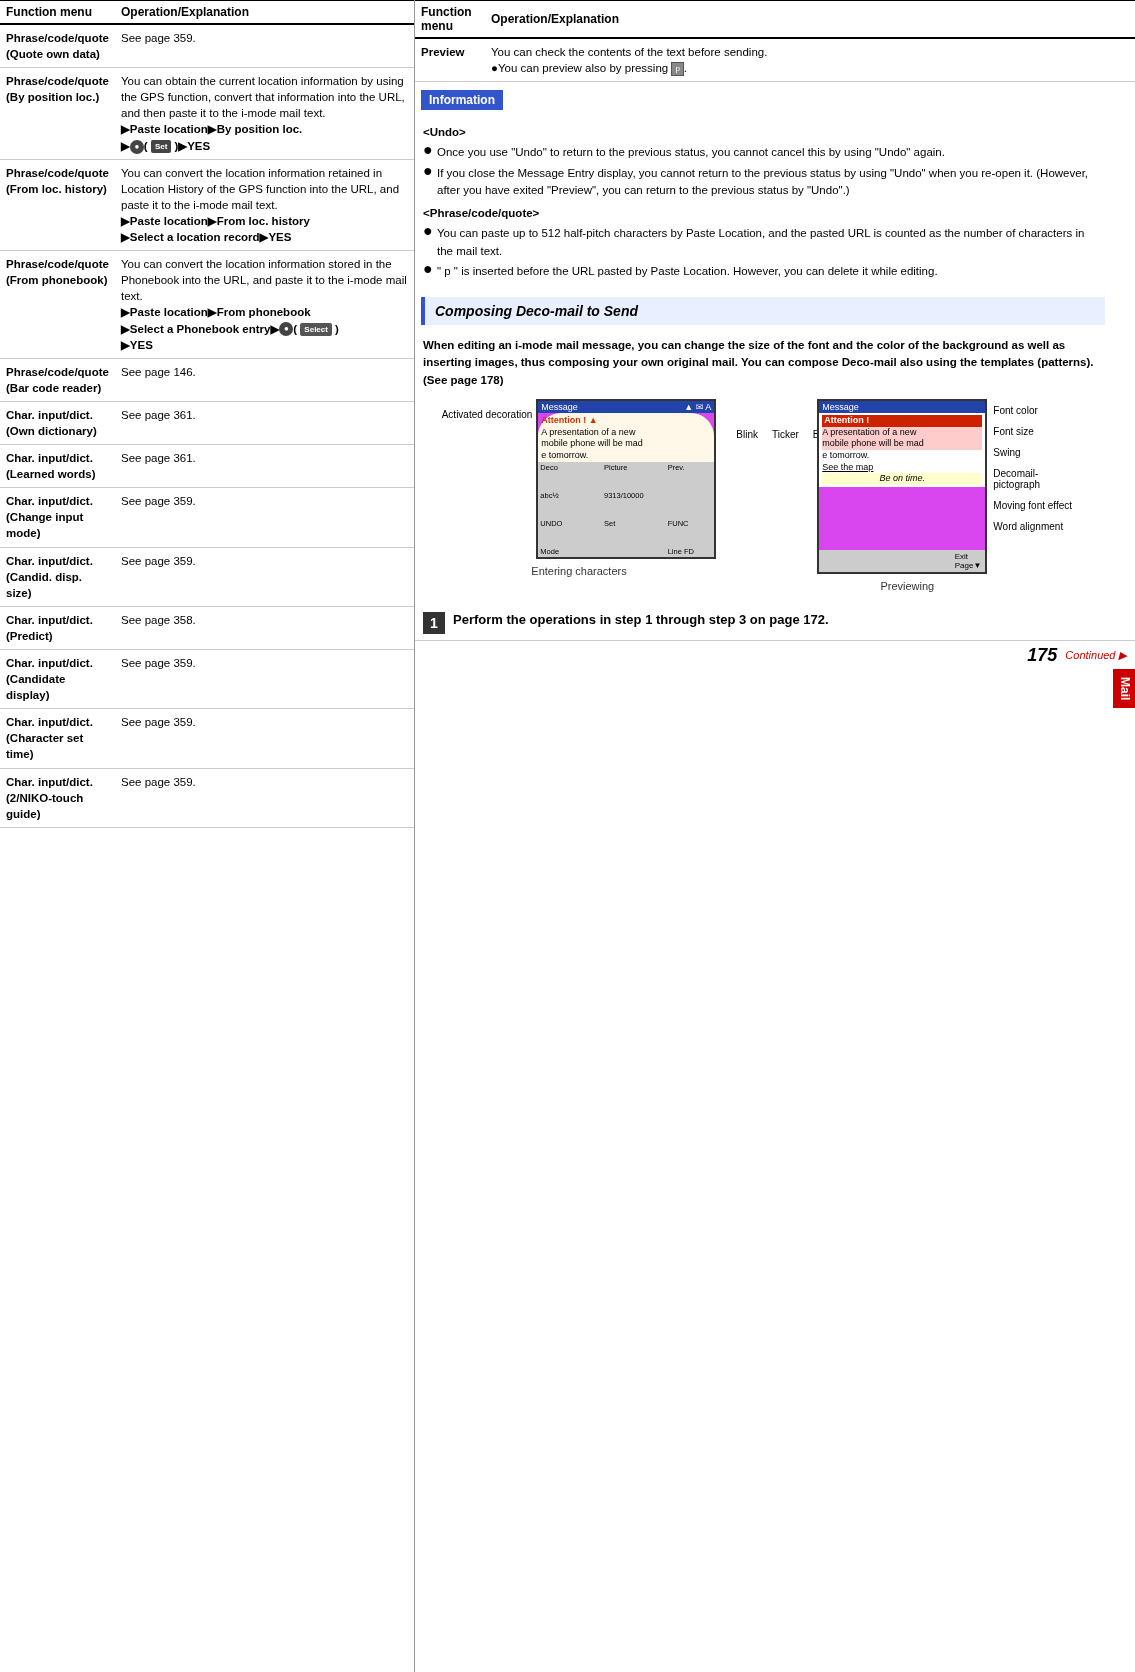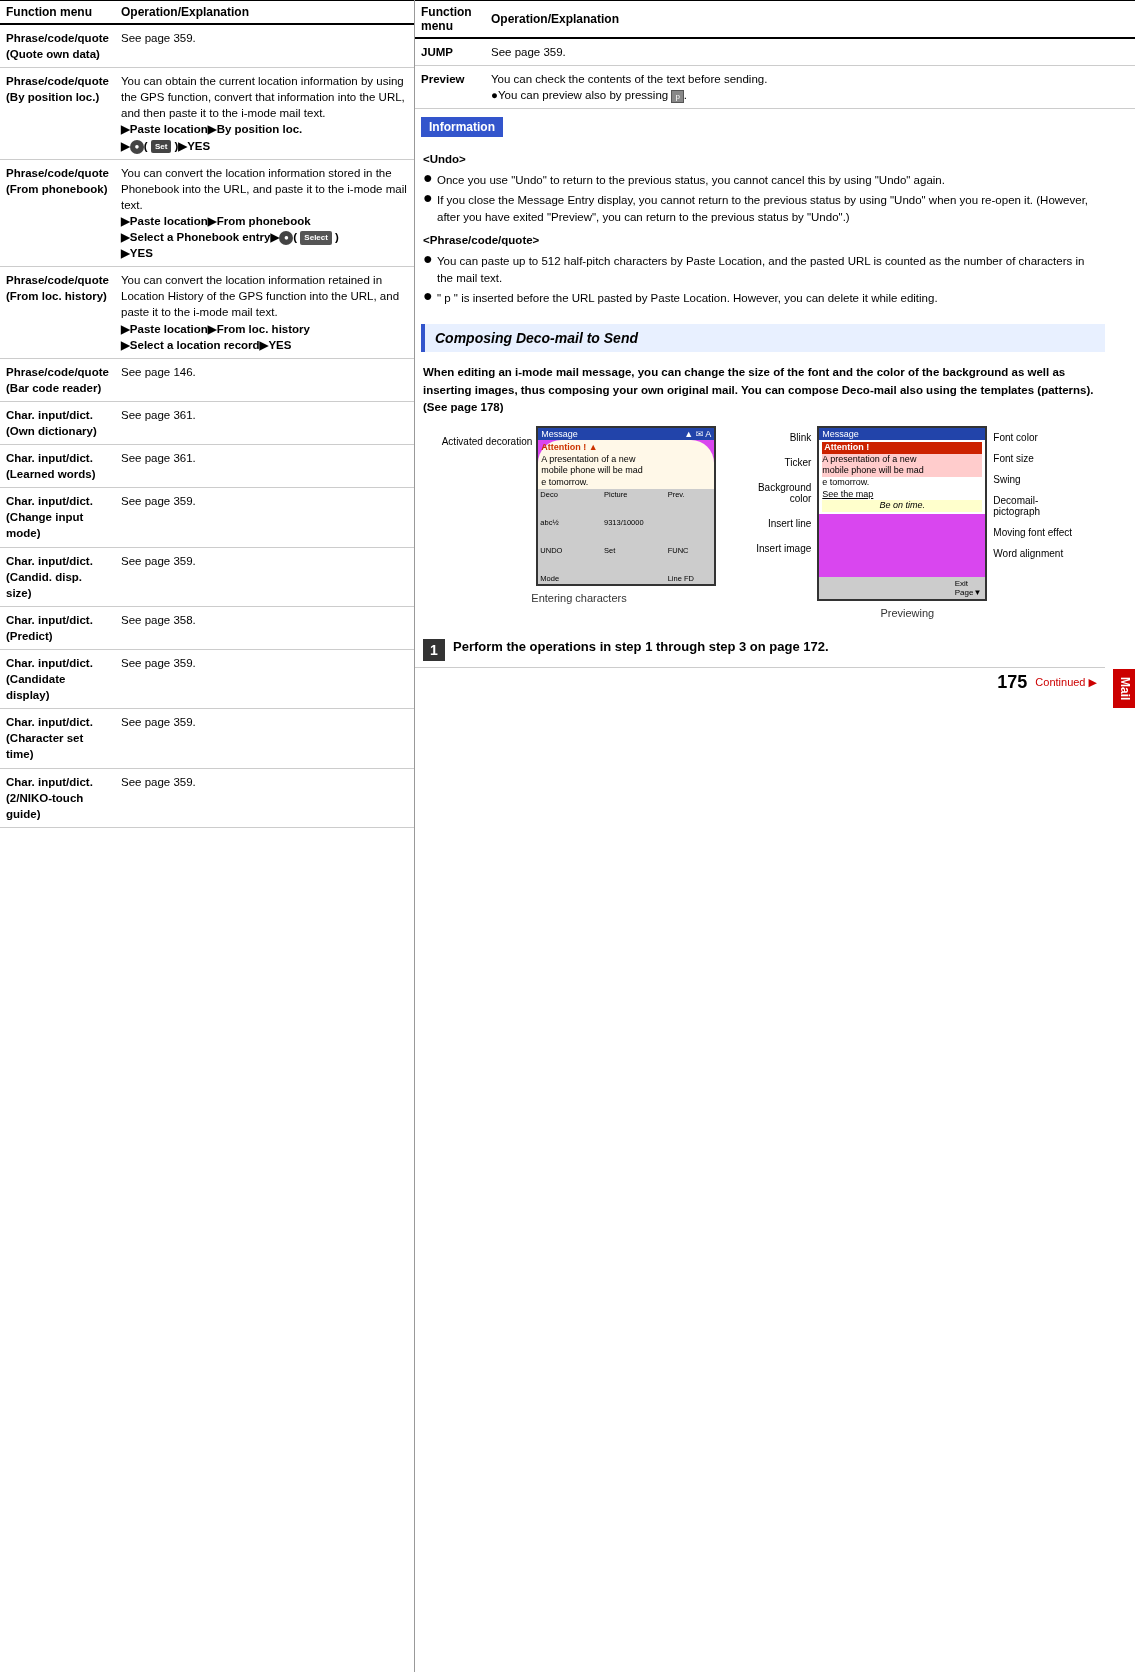--- a/index.html
+++ b/index.html
@@ -351,38 +351,38 @@
         <tr class="data-row">
           <td class="func-col"><b>Phrase/code/quote (By position loc.)</b></td>
           <td class="op-col">
             <span>You can obtain the current location information by using the GPS function, convert that information into the URL, and then paste it to the i-mode mail text.</span>
             <br>
             <span class="arrow">▶<b>Paste location</b>▶<b>By position loc.</b><br>▶<span class="circle-btn">●</span>( <span class="set-btn">Set</span> )▶<b>YES</b></span>
           </td>
         </tr>
 
         <tr class="data-row">
+          <td class="func-col"><b>Phrase/code/quote (From loc. history)</b></td>
+          <td class="op-col">
+            <span>You can convert the location information retained in Location History of the GPS function into the URL, and paste it to the i-mode mail text.</span>
+            <br>
+            <span class="arrow">▶<b>Paste location</b>▶<b>From loc. history</b><br>▶<b>Select a location record</b>▶<b>YES</b></span>
+          </td>
+        </tr>
+
+        <tr class="data-row">
           <td class="func-col"><b>Phrase/code/quote (From phonebook)</b></td>
           <td class="op-col">
             <span>You can convert the location information stored in the Phonebook into the URL, and paste it to the i-mode mail text.</span>
             <br>
             <span class="arrow">▶<b>Paste location</b>▶<b>From phonebook</b><br>▶<b>Select a Phonebook entry</b>▶<span class="circle-btn">●</span>( <span class="select-btn">Select</span> )<br>▶<b>YES</b></span>
           </td>
         </tr>
 
         <tr class="data-row">
-          <td class="func-col"><b>Phrase/code/quote (From loc. history)</b></td>
-          <td class="op-col">
-            <span>You can convert the location information retained in Location History of the GPS function into the URL, and paste it to the i-mode mail text.</span>
-            <br>
-            <span class="arrow">▶<b>Paste location</b>▶<b>From loc. history</b><br>▶<b>Select a location record</b>▶<b>YES</b></span>
-          </td>
-        </tr>
-
-        <tr class="data-row">
           <td class="func-col"><b>Phrase/code/quote (Bar code reader)</b></td>
           <td class="op-col">See page 146.</td>
         </tr>
 
         <tr class="data-row">
           <td class="func-col"><b>Char. input/dict. (Own dictionary)</b></td>
           <td class="op-col">See page 361.</td>
         </tr>
 
         <tr class="data-row">
@@ -428,24 +428,20 @@
     <div class="mail-tab">Mail</div>
 
     <table class="right-table" style="margin-right:28px;">
       <thead>
         <tr class="header-row">
           <th class="right-func-col">Function menu</th>
           <th>Operation/Explanation</th>
         </tr>
       </thead>
       <tbody>
-        <tr class="data-row">
-          <td class="right-func-col"><b>JUMP</b></td>
-          <td>See page 359.</td>
-        </tr>
         <tr class="data-row">
           <td class="right-func-col"><b>Preview</b></td>
           <td>
             <span>You can check the contents of the text before sending.</span>
             <br>
             <span>●You can preview also by pressing <span class="inline-img">p</span>.</span>
           </td>
         </tr>
       </tbody>
     </table>
@@ -520,21 +516,21 @@
               </div>
             </div>
           </div>
         </div>
         <div class="phone-screen-label">Entering characters</div>
       </div>
 
       <div class="screenshot-block">
         <div style="display:flex;align-items:flex-start;gap:6px;">
 
-          <div style="display:flex;flex-direction:column;gap:14px;align-items:flex-end;padding-top:6px;font-size:10px;width:75px;">
+          <div style="display:flex;flex-direction:row;gap:14px;padding-top:6px;font-size:10px;width:75px;margin-top:24px;">
             <span>Blink</span>
             <span>Ticker</span>
             <span style="text-align:right;">Background color</span>
             <span>Insert line</span>
             <span>Insert image</span>
           </div>
 
           <div class="phone-screen" style="width:170px;height:175px;">
             <div class="screen-top-bar">
               <span>Message</span>
@@ -564,18 +560,18 @@
         </div>
         <div class="phone-screen-label">Previewing</div>
       </div>
     </div>
 
     <div class="step-section" style="margin-right:30px;margin-top:8px;">
       <div class="step-number">1</div>
       <div class="step-text">Perform the operations in step 1 through step 3 on page 172.</div>
     </div>
 
-    <div class="page-number-area" style="margin-right:30px;margin-top:auto;">
+    <div class="page-number-area" style="margin-top:auto;font-style:italic;">
       <span class="page-number">175</span>
       <span class="continued-text">Continued ▶</span>
     </div>
   </div>
 </div>
 
 </body></html>

